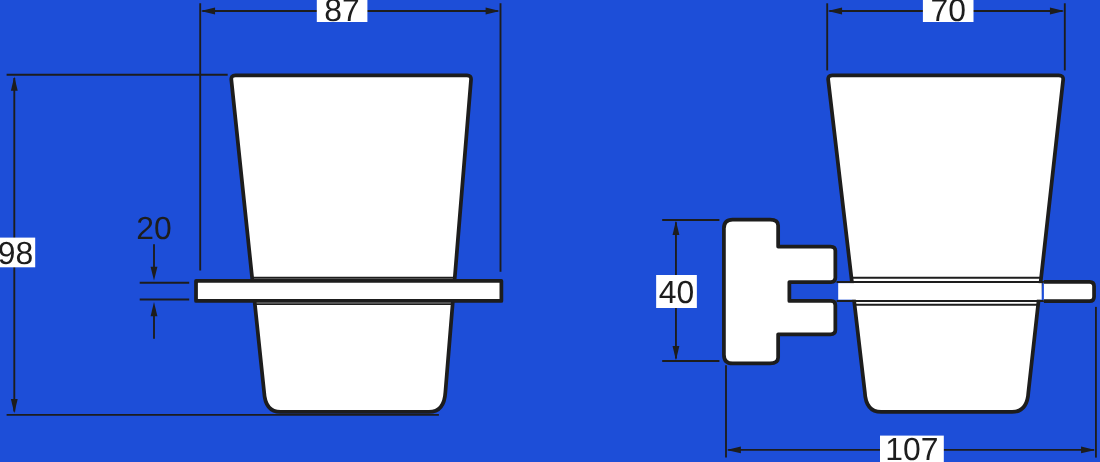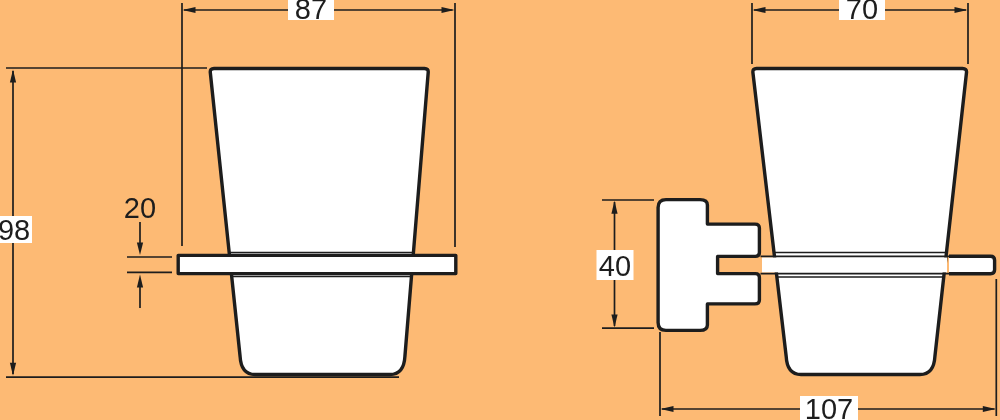--- a/index.html
+++ b/index.html
@@ -1,19 +1,19 @@
 <!DOCTYPE html>
 <html><head>
 <meta charset="utf-8">
 <style>
   html,body{margin:0;padding:0;background:#ffffff;}
   .drawing-canvas{
     position:relative;
     width:1000px;height:420px;
-    background:#fdba74;
+    background:#1d4ed8;
     overflow:hidden;
     font-family:"Liberation Sans",sans-serif;
   }
   svg{display:block;}
   text.dim-label{
     font-family:"Liberation Sans",sans-serif;
     font-size:29px;
     fill:#1d1d1d;
     text-anchor:middle;
   }

